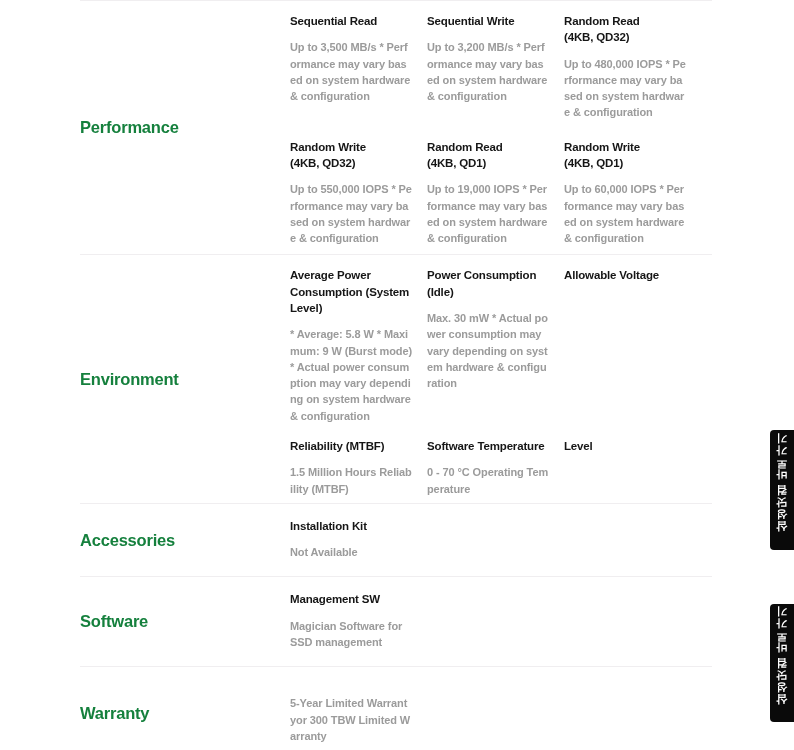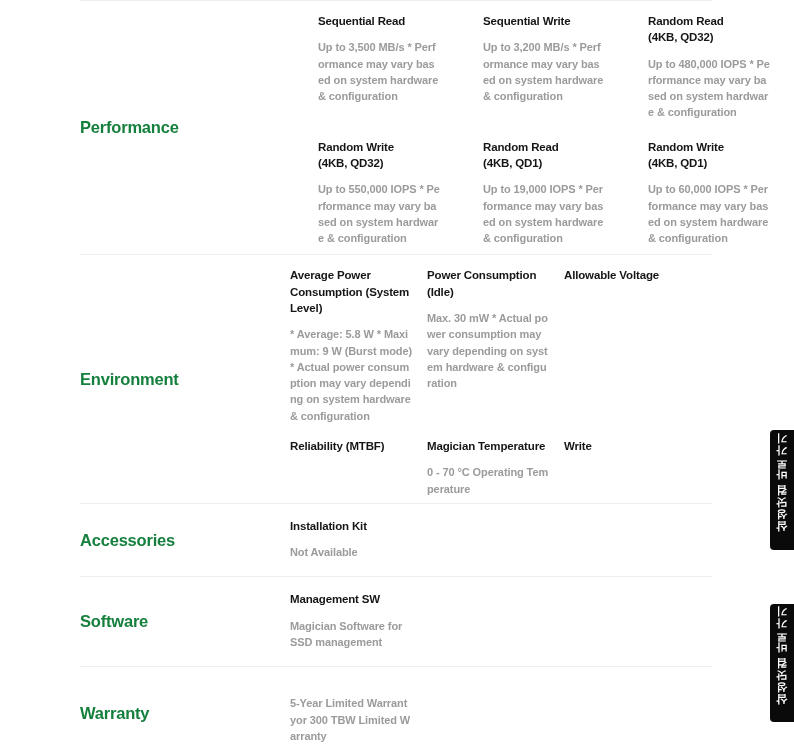--- a/index.html
+++ b/index.html
@@ -78,21 +78,21 @@
     margin-top: 10px;
     font-size: 11px;
     font-weight: 700;
     color: #9b9b9b;
     line-height: 1.48;
     letter-spacing: -0.1px;
     word-break: break-all;
   }
 
   
-  .sec-performance .spec-cell  { padding-top: 12px; padding-bottom: 8px; margin-left: 28px; }
+  .sec-performance .spec-cell  { padding-top: 12px; padding-bottom: 8px; }
   .sec-performance .spec-row + .spec-row .spec-cell { padding-top: 10px; }
 
   .sec-environment .spec-cell  { padding-top: 12px; padding-bottom: 6px; }
   .sec-environment .spec-row + .spec-row .spec-cell { padding-top: 8px; }
 
   .sec-accessories .spec-cell,
   .sec-software .spec-cell { padding-top: 14px; padding-bottom: 16px; }
 
   .sec-warranty .spec-cell { padding-top: 18px; padding-bottom: 16px; }
 
@@ -182,27 +182,28 @@
             <div class="cell-title">Power Consumption (Idle)</div>
             <div class="cell-value">Max. 30 mW * Actual power consumption may vary depending on system hardware &amp; configuration</div>
           </div>
           <div class="spec-cell">
             <div class="cell-title">Allowable Voltage</div>
           </div>
         </div>
         <div class="spec-row">
           <div class="spec-cell">
             <div class="cell-title">Reliability (MTBF)</div>
-          </div>
-          <div class="spec-cell">
-            <div class="cell-title">Magician Temperature</div>
+            <div class="cell-value">1.5 Million Hours Reliability (MTBF)</div>
+          </div>
+          <div class="spec-cell">
+            <div class="cell-title">Software Temperature</div>
             <div class="cell-value">0 - 70 °C Operating Temperature</div>
           </div>
           <div class="spec-cell">
-            <div class="cell-title">Write</div>
+            <div class="cell-title">Level</div>
           </div>
         </div>
       </div>
     </section>
 
     <section class="spec-section sec-accessories">
       <div class="section-label">Accessories</div>
       <div class="section-body">
         <div class="spec-row">
           <div class="spec-cell">

